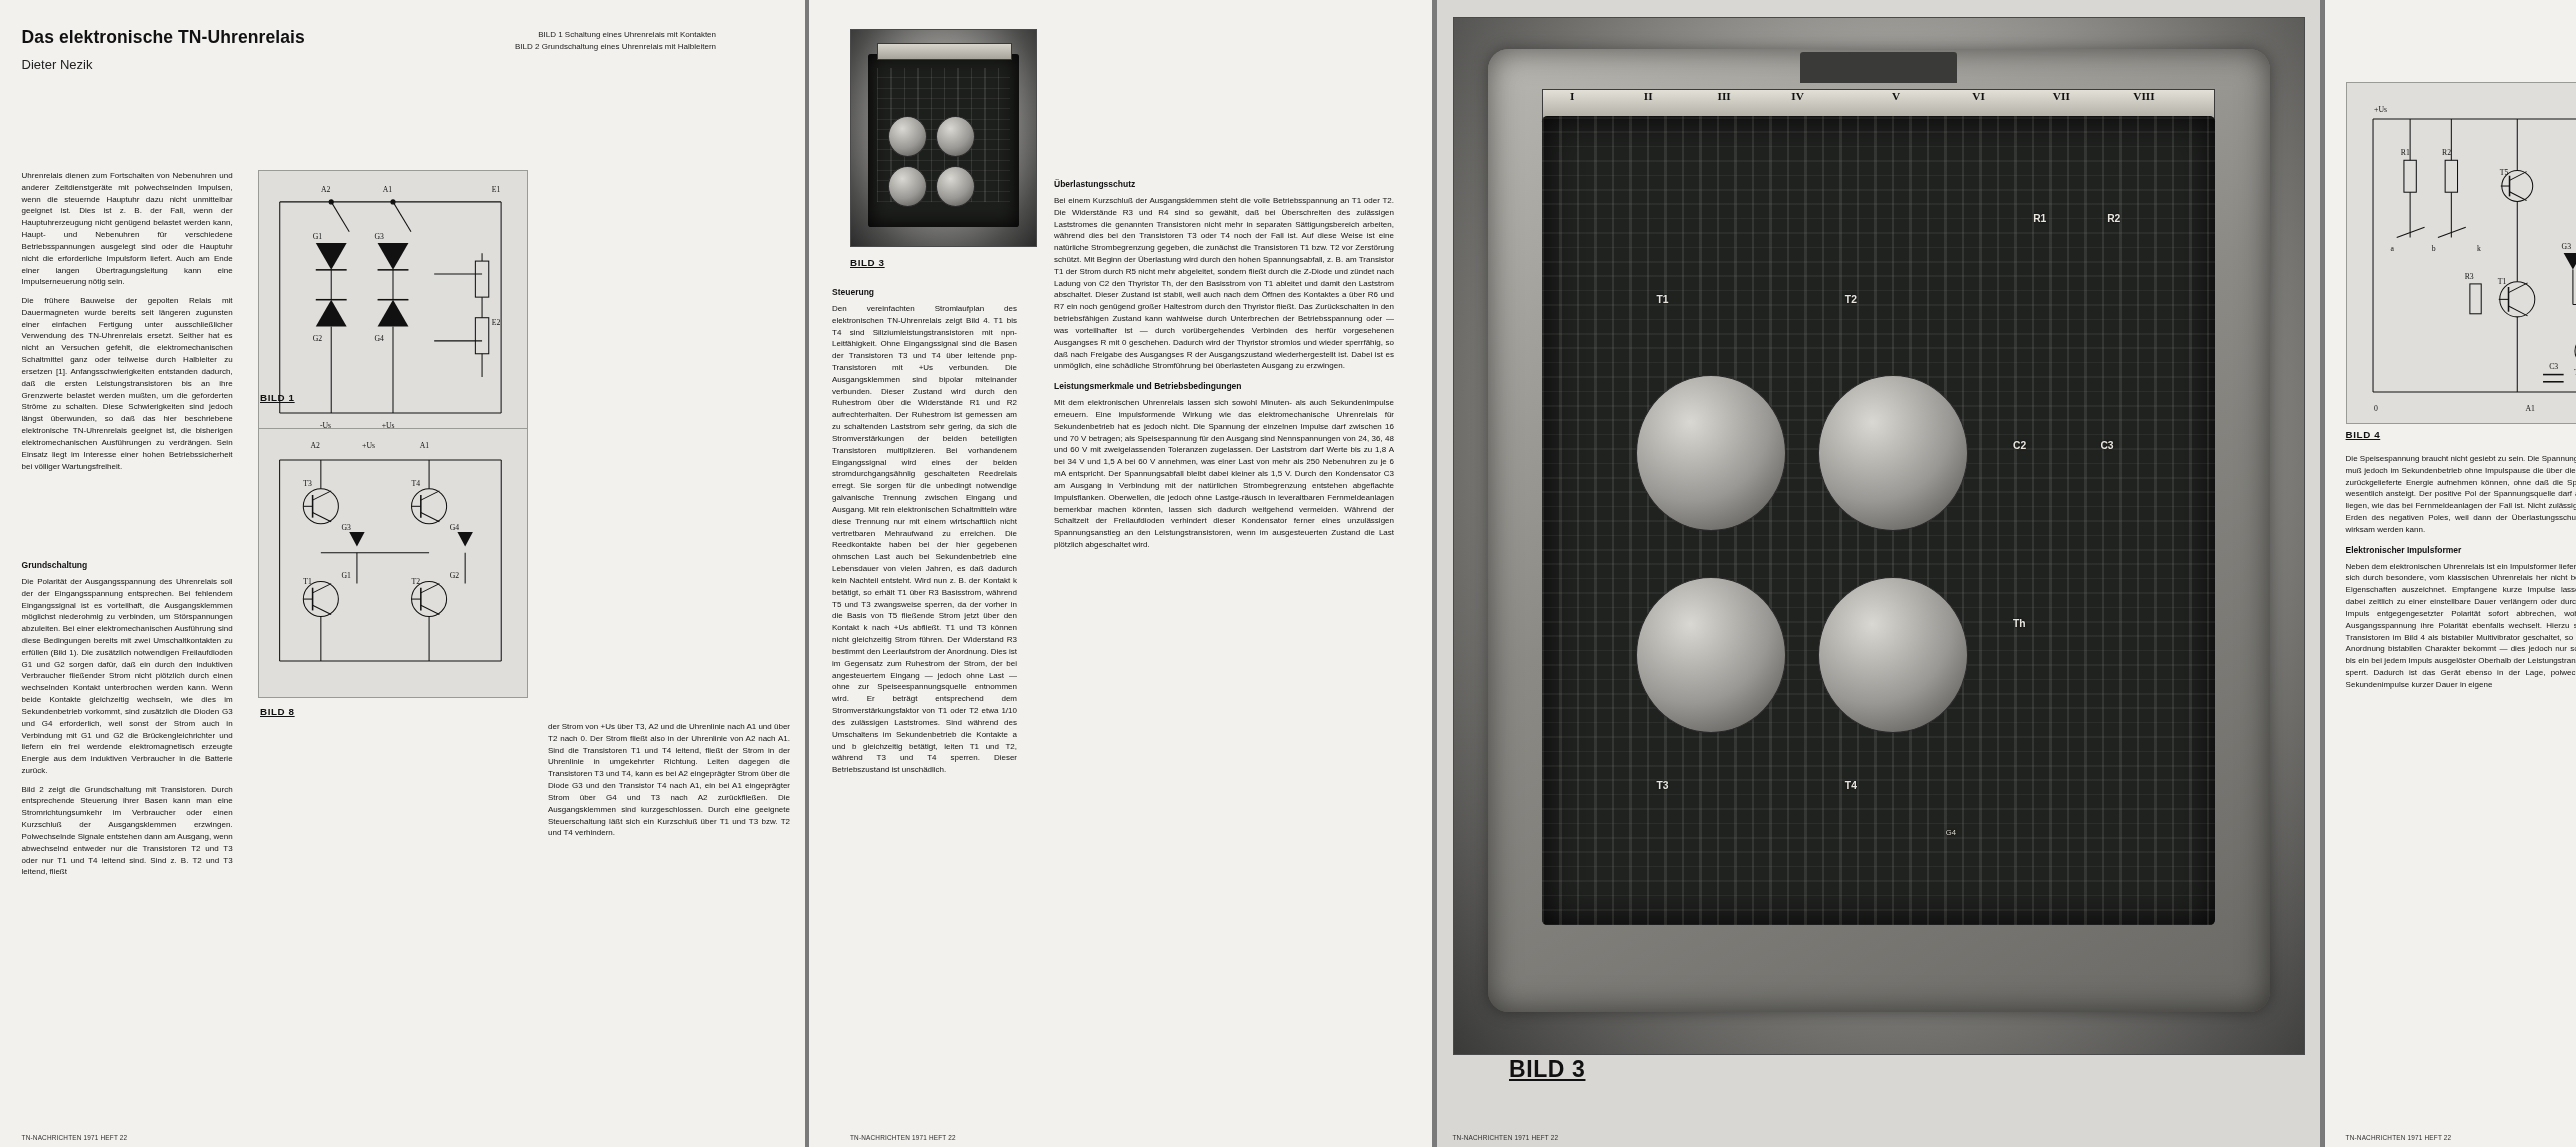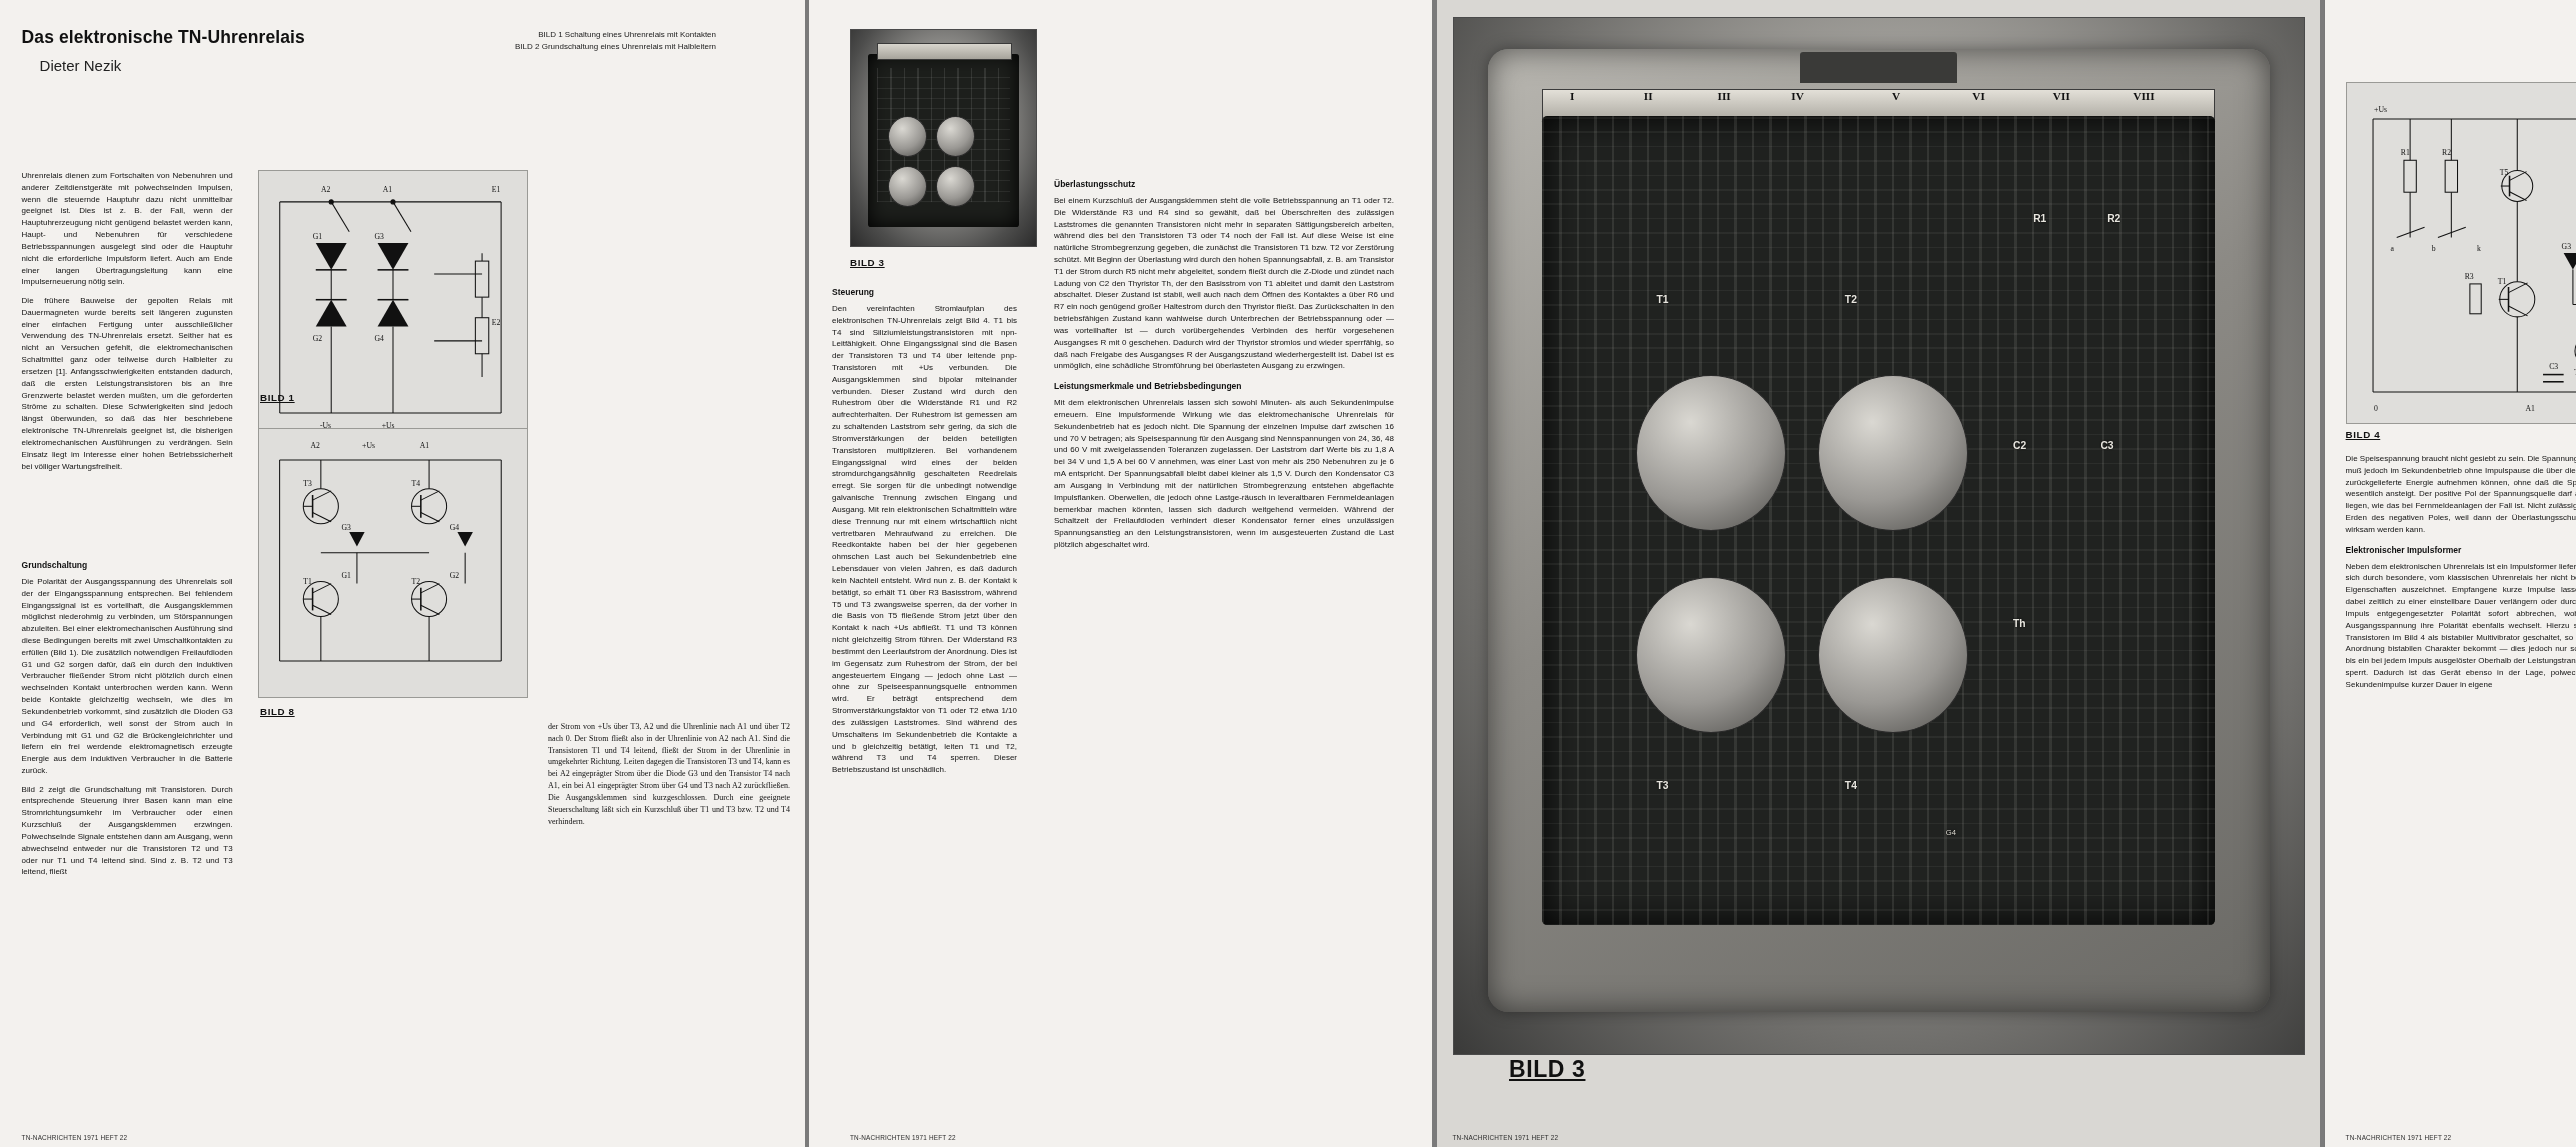--- a/index.html
+++ b/index.html
@@ -42,24 +42,23 @@
   #gap-3 { left: 2320px; width: 4.1px; }
 
   
   .title {
     font-size: 17.5px;
     font-weight: bold;
     letter-spacing: 0.1px;
     color: #111;
   }
   .author {
-    font-size: 15px;
+    font-size: 13px;
     color: #222;
     margin-top: 9.3px;
-    margin-left: 18px;
   }
   .caption-list {
     font-size: 8px;
     line-height: 1.55;
     color: #1a1a1a;
   }
   .caption-list div { white-space: nowrap; text-align: right; }
   .fig-label {
     font-size: 9.8px;
     font-weight: bold;
@@ -89,21 +88,21 @@
   }
 
   
   #p1-title  { position:absolute; left:21.6px;  top:27px;  width:330px; }
   #p1-caps   { position:absolute; left:355px; top:29px;  width:361px; }
   #p1-colA   { position:absolute; left:21.6px;  top:170px; width:211px; }
   #p1-colB   { position:absolute; left:258px; top:170px; width:268px; height:278px; }
   #p1-fig1lbl{ position:absolute; left:260px; top:392px; }
   #p1-colC   { position:absolute; left:258px; top:428px; width:268px; height:268px; }
   #p1-fig2lbl{ position:absolute; left:260px; top:706px; }
-  #p1-colD   { position:absolute; left:548px;top:721px;width:242px;font-family:Liberation Serif, serif; }
+  #p1-colD   { position:absolute; left:548px;top:721px;width:242px; }
   #p1-colA2  { position:absolute; left:21.6px;  top:551px;width:211px; }
 
   
   #p2-photo  { position:absolute; left:41px;  top:29px;  width:185px; height:216px; }
   #p2-fig3lbl{ position:absolute; left:41px;  top:257px; }
   #p2-colA   { position:absolute; left:23px;  top:278px; width:185px; }
   #p2-colB   { position:absolute; left:245px; top:170px; width:340px; }
 
   
   #p3-photo  { position:absolute; left:15.5px;  top:16.5px;  width:850px; height:1036px; }

